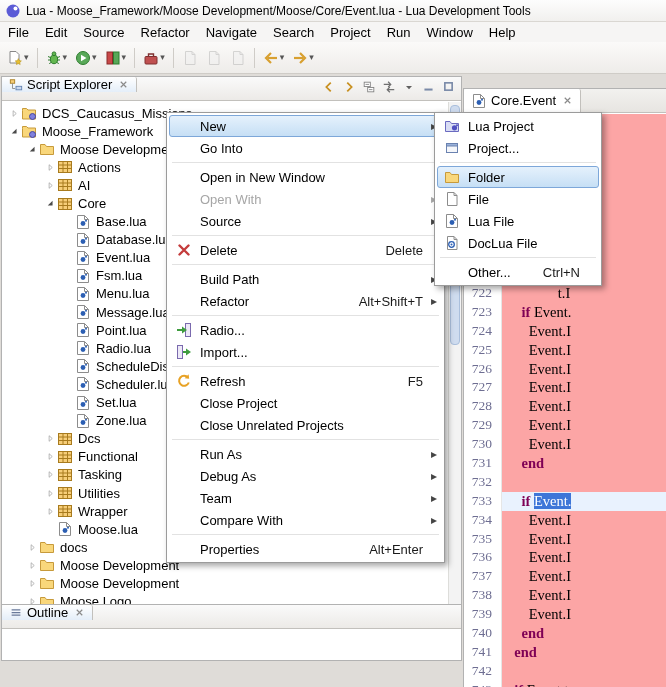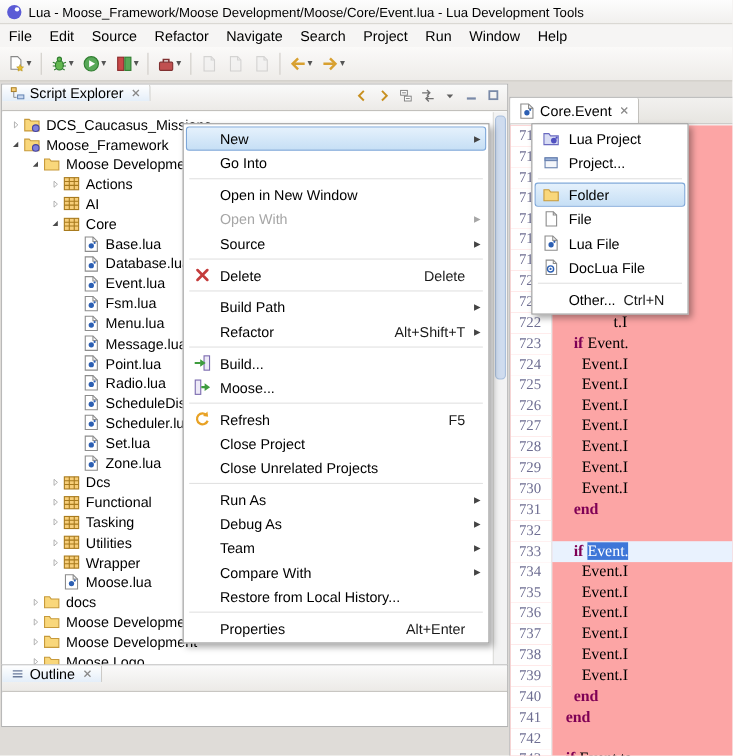--- a/index.html
+++ b/index.html
@@ -48,21 +48,21 @@
   .lnum{width:38px;flex:none;text-align:right;padding-right:9px;color:#6E6E92;font-size:13.5px;border-right:1px solid #E6E6E6;background:#fff}
   .lcode{flex:1;white-space:pre;padding-left:5px;color:#000}
   .lcode.current{background:#E9F2FE}
   .tok-kw{color:#7F0055;font-weight:bold}
   .tok-id{color:#000}
   .tok-sel{background:#3E76D8;color:#fff}
 
   
   .context-menu{position:absolute;background:#FFFFFF;border:1px solid #9B9B9B;box-shadow:3px 3px 6px rgba(0,0,0,.35);padding:2px;font-size:13px;z-index:50}
   #ctxmenu{left:166px;top:112px;width:279px}
-  #newmenu{left:483px;top:112px;width:143px;z-index:60}
+  #newmenu{left:434px;top:112px;width:168px;z-index:60}
   .menu-item{height:22px;display:flex;align-items:center;padding:0 4px;position:relative;border:1px solid transparent;border-radius:3px}
   .mi-icon{width:20px;flex:none;display:flex;justify-content:center;align-items:center}
   .mi-label{padding-left:6px;white-space:nowrap}
   .mi-shortcut{margin-left:auto;padding-right:14px;white-space:nowrap;color:#1a1a1a}
   .mi-arrow{position:absolute;right:4px;top:3px;color:#444;font-size:12px}
   .menu-item.hl{background:linear-gradient(#E5F1FC,#C6DFF5);border-color:#7DA7D9}
   .menu-item.disabled .mi-label,.menu-item.disabled .mi-arrow{color:#A6A6A6}
   .menu-sep{height:1px;background:#E2E2E2;margin:3px 3px}
 
   svg{display:block}
@@ -868,32 +868,32 @@
       </div>
       <div class="menu-sep"></div>
       <div class="menu-item">
         <span class="mi-icon">
           <svg viewBox="0 0 16 16" width="16" height="16">
             <rect x="9.5" y="1.5" width="5" height="13" fill="#EDE9F7" stroke="#7A6AAE"></rect>
             <path d="M1 8h5.5" stroke="#3E9C3E" stroke-width="2"></path>
             <path d="M6 4.5L11 8l-5 3.5z" fill="#3E9C3E"></path>
           </svg>
         </span>
-        <span class="mi-label">Build...</span>
+        <span class="mi-label">Radio...</span>
         <span class="mi-shortcut"></span>
       </div>
       <div class="menu-item">
         <span class="mi-icon">
           <svg viewBox="0 0 16 16" width="16" height="16">
             <rect x="1.5" y="1.5" width="5" height="13" fill="#EDE9F7" stroke="#7A6AAE"></rect>
             <path d="M7 8h3.5" stroke="#3E9C3E" stroke-width="2"></path>
             <path d="M10 4.5L15 8l-5 3.5z" fill="#3E9C3E"></path>
           </svg>
         </span>
-        <span class="mi-label">Moose...</span>
+        <span class="mi-label">Import...</span>
         <span class="mi-shortcut"></span>
       </div>
       <div class="menu-sep"></div>
       <div class="menu-item">
         <span class="mi-icon">
           <svg viewBox="0 0 16 16" width="16" height="16">
             <path d="M12.8 9.5A5 5 0 1 1 12 4.6" fill="none" stroke="#E8A225" stroke-width="2"></path>
             <path d="M12.6 1.2l.6 4.6-4.6-.6z" fill="#E8A225"></path>
           </svg>
         </span>
@@ -927,25 +927,20 @@
         <span class="mi-icon"></span>
         <span class="mi-label">Team</span>
         <span class="mi-shortcut"></span>
         <span class="mi-arrow">▸</span>
       </div>
       <div class="menu-item">
         <span class="mi-icon"></span>
         <span class="mi-label">Compare With</span>
         <span class="mi-shortcut"></span>
         <span class="mi-arrow">▸</span>
-      </div>
-      <div class="menu-item">
-        <span class="mi-icon"></span>
-        <span class="mi-label">Restore from Local History...</span>
-        <span class="mi-shortcut"></span>
       </div>
       <div class="menu-sep"></div>
       <div class="menu-item">
         <span class="mi-icon"></span>
         <span class="mi-label">Properties</span>
         <span class="mi-shortcut">Alt+Enter</span>
       </div>
     </div>
   <div class="context-menu" id="newmenu">
       <div class="menu-item">

